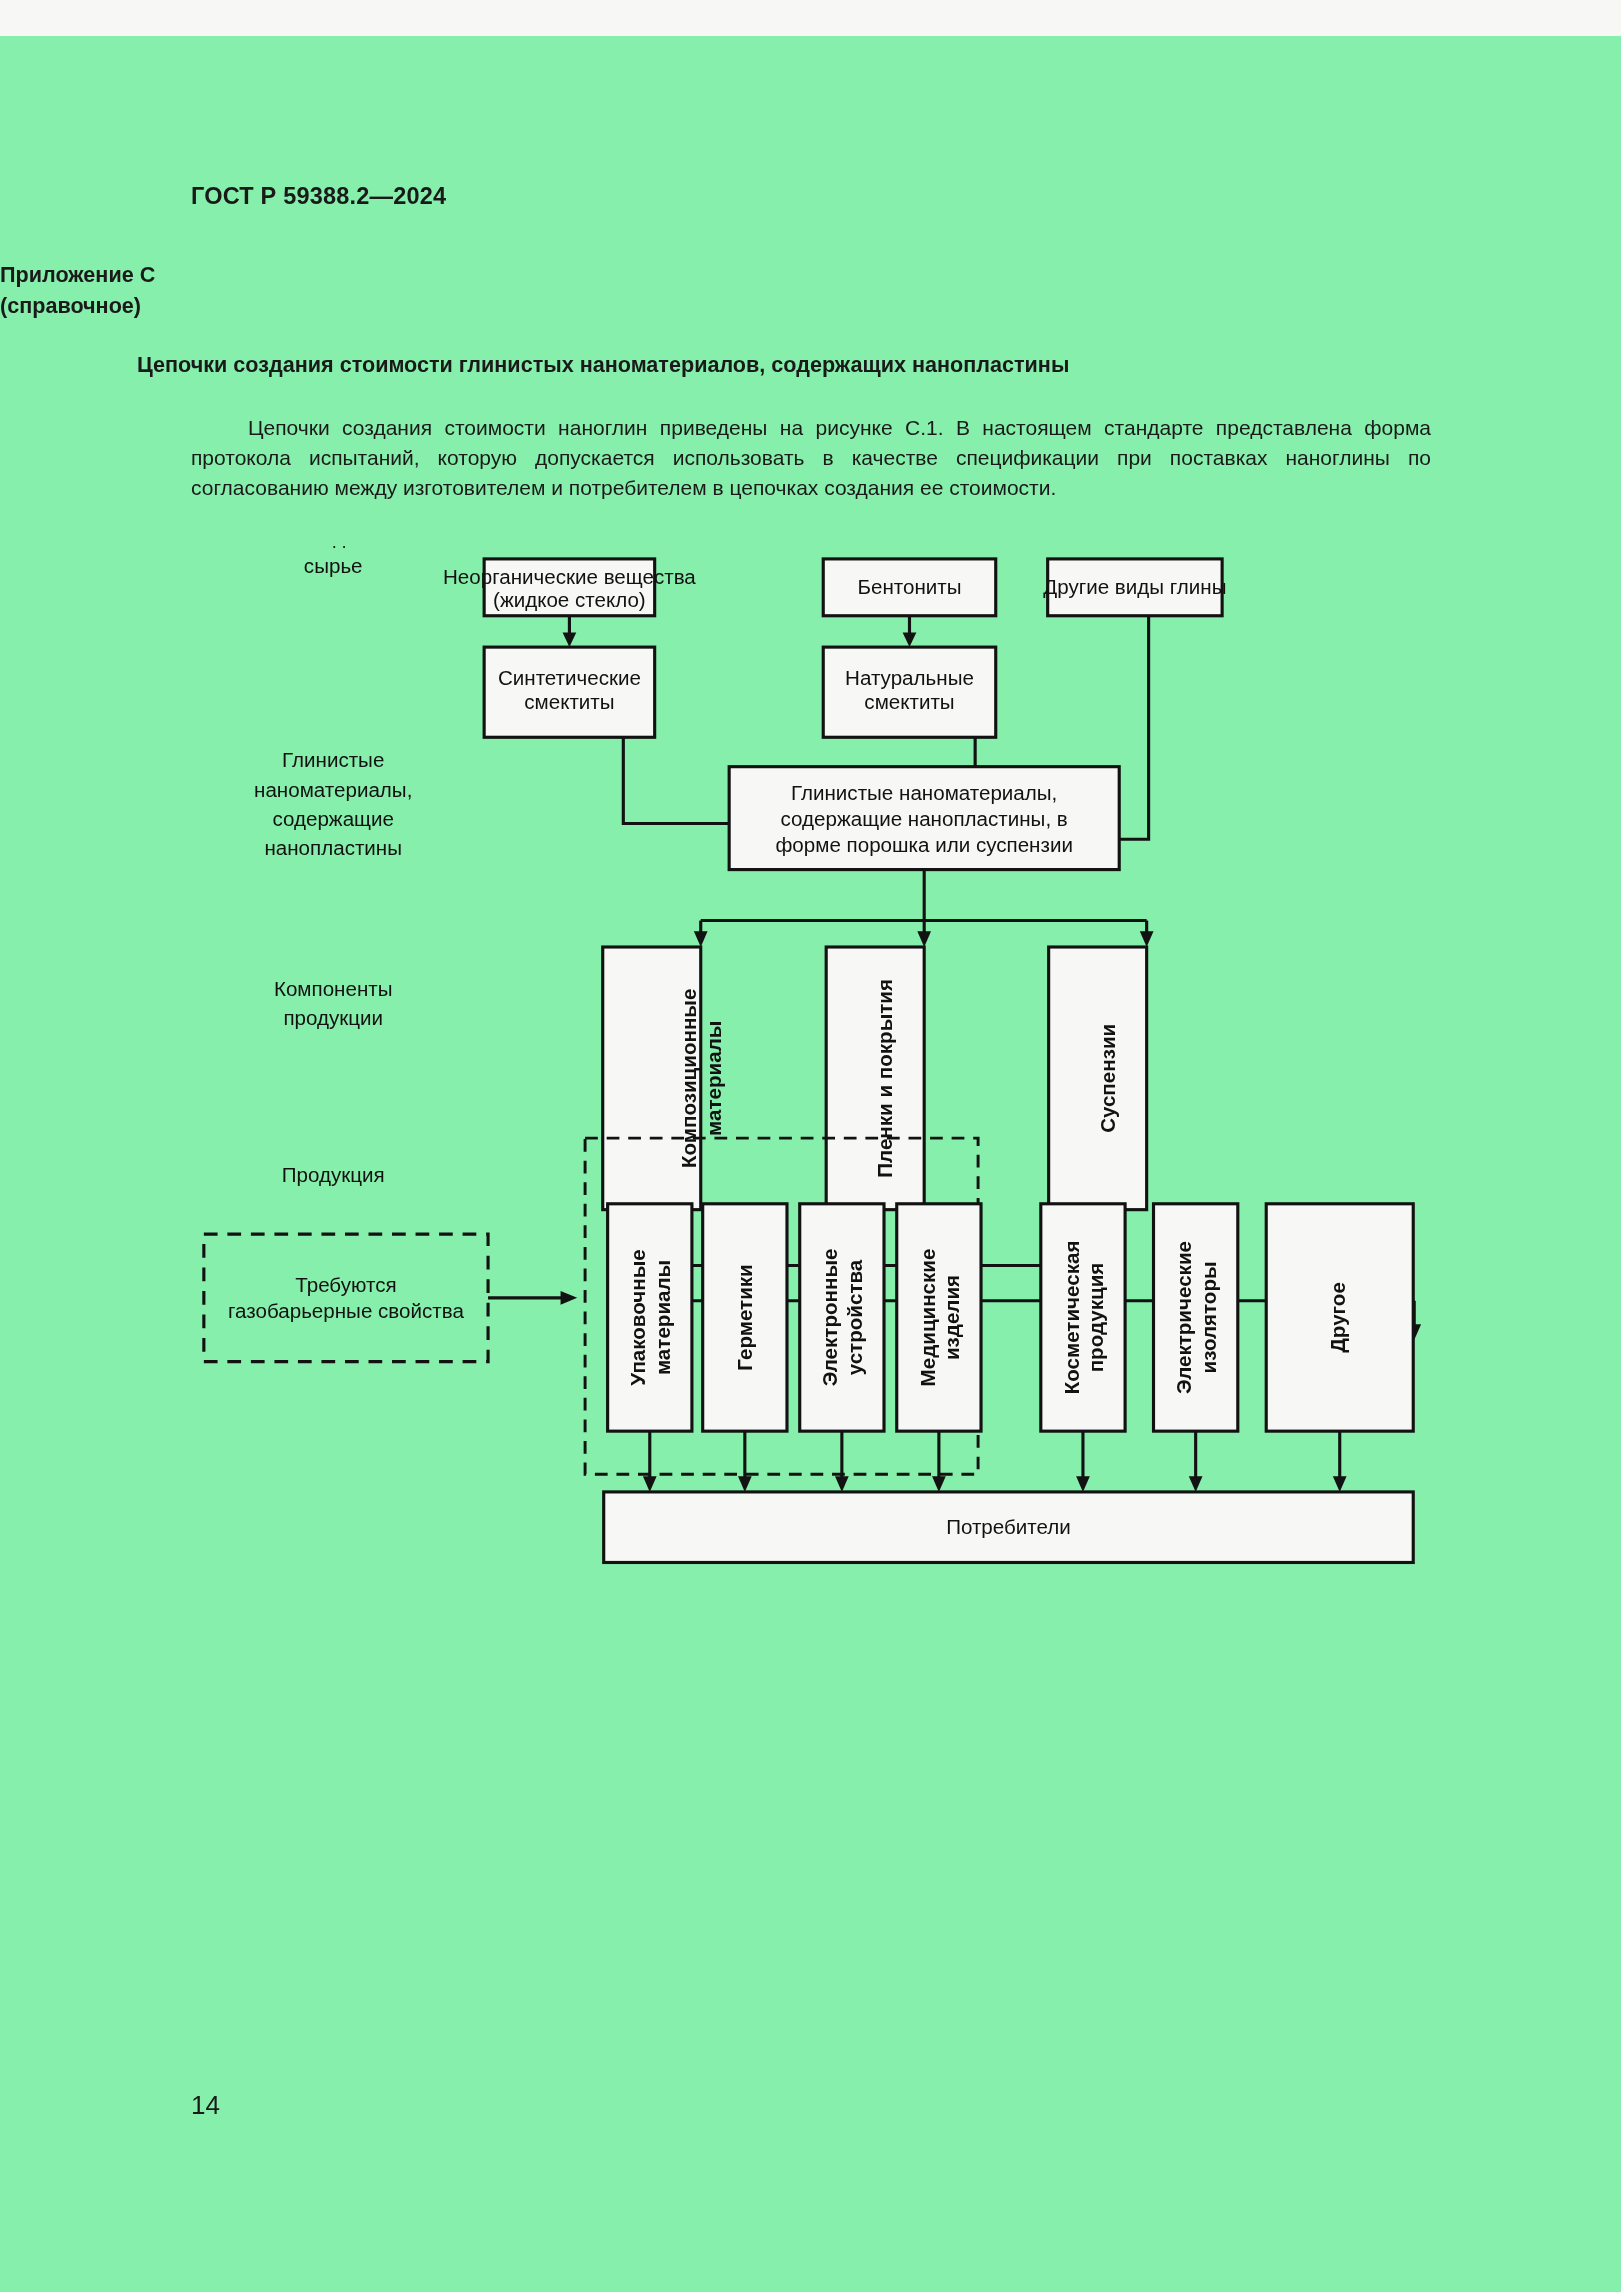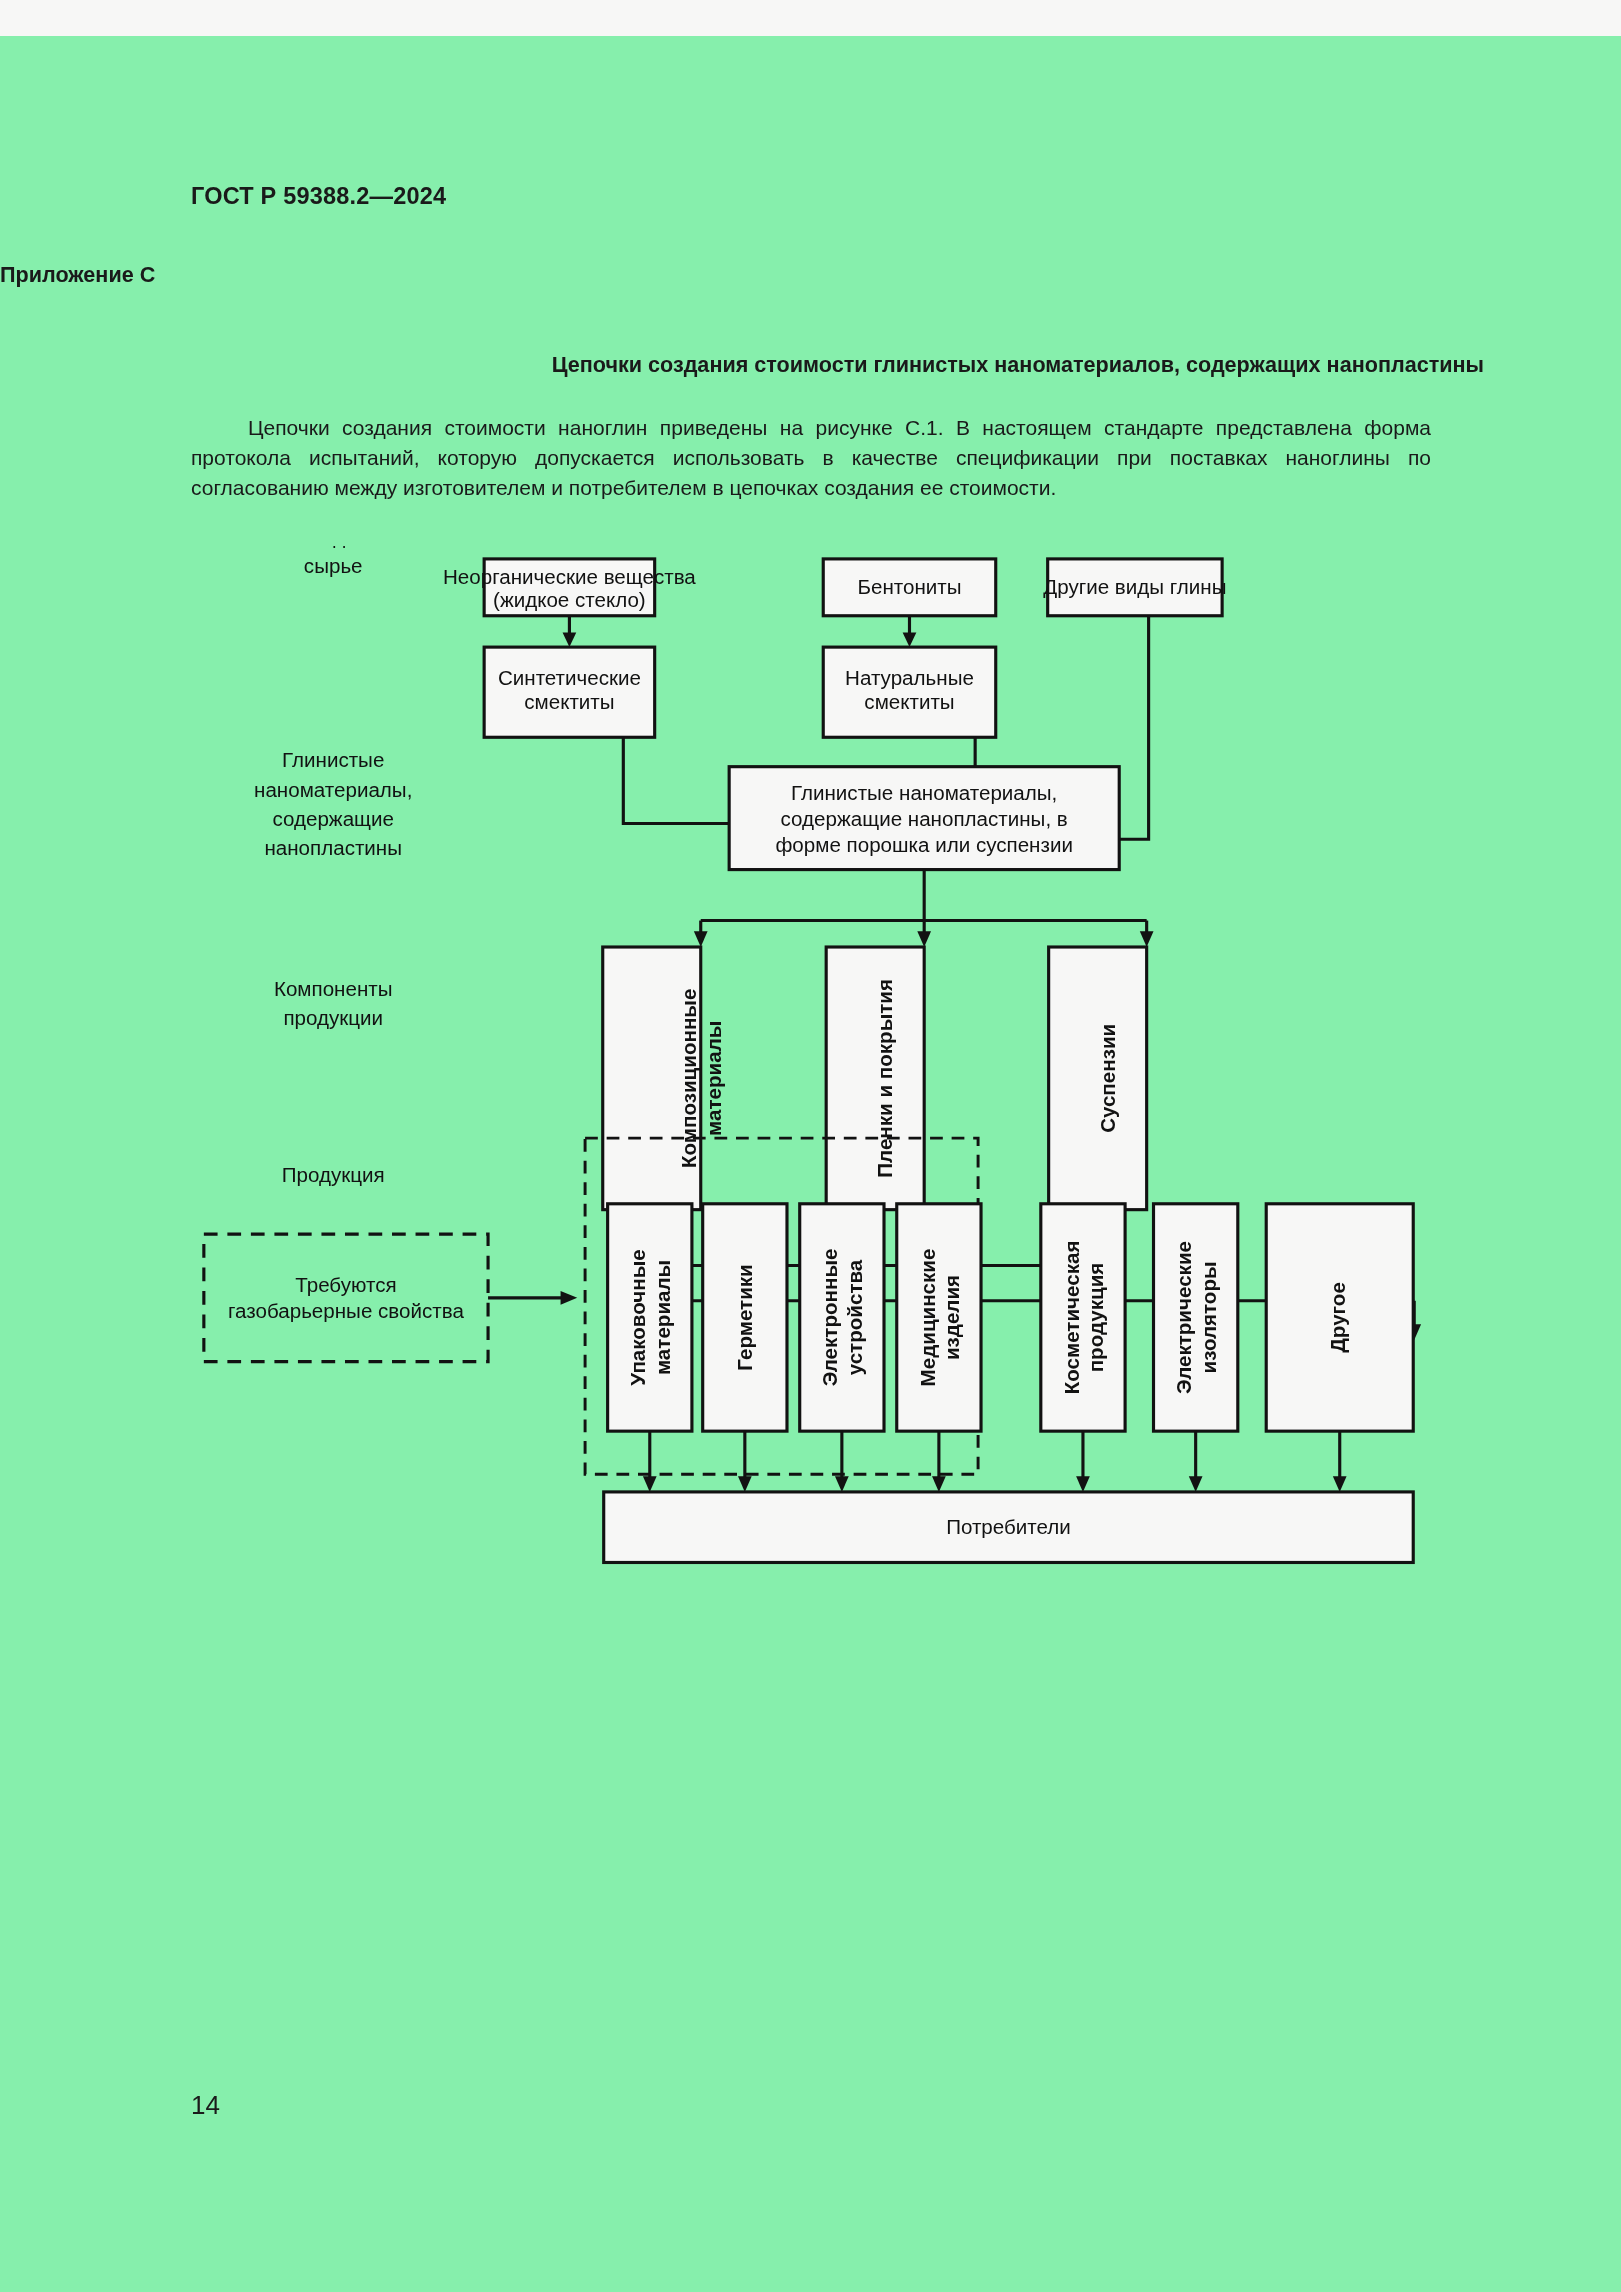--- a/index.html
+++ b/index.html
@@ -37,21 +37,21 @@
     line-height: 31px;
   }
   .annex-head .sub {
     font-weight: bold;
   }
   .annex-title {
     position: absolute;
     left: 0;
     top: 314px;
     width: 1621px;
-    text-align: right;
+    text-align: left;
     font-size: 21.6px;
     font-weight: bold;
     padding: 0 137px;
     box-sizing: border-box;
     line-height: 29px;
   }
   .body-par {
     position: absolute;
     left: 191px;
     top: 377px;
@@ -123,20 +123,21 @@
 </style>
 </head>
 <body>
 
 <div class="page">
 
   <div class="running-head">ГОСТ Р 59388.2—2024</div>
 
   <div class="annex-head">
     <div>Приложение С</div>
+    <div class="sub">(справочное)</div>
   </div>
 
   <div class="annex-title">Цепочки создания стоимости глинистых наноматериалов, содержащих нанопластины</div>
 
   <div class="body-par">Цепочки создания стоимости наноглин приведены на рисунке С.1. В настоящем стандарте представлена форма протокола испытаний, которую допускается использовать в качестве спецификации при поставках наноглины по согласованию между изготовителем и потребителем в цепочках создания ее стоимости.</div>
 
   <div class="figure-wrap">
     <svg width="1621" height="1294" viewBox="0 0 1654 1320" xmlns="http://www.w3.org/2000/svg">
 
       <g>

